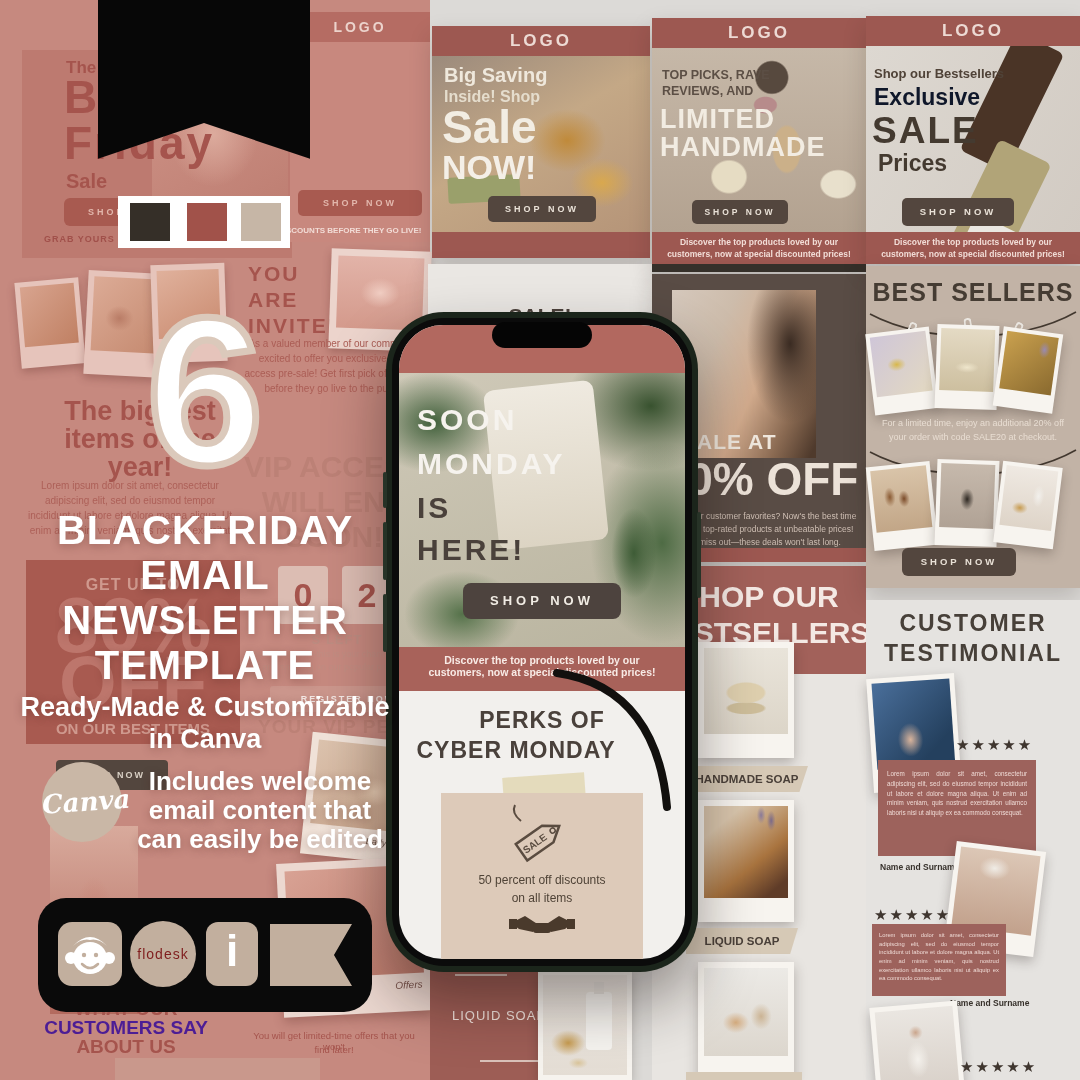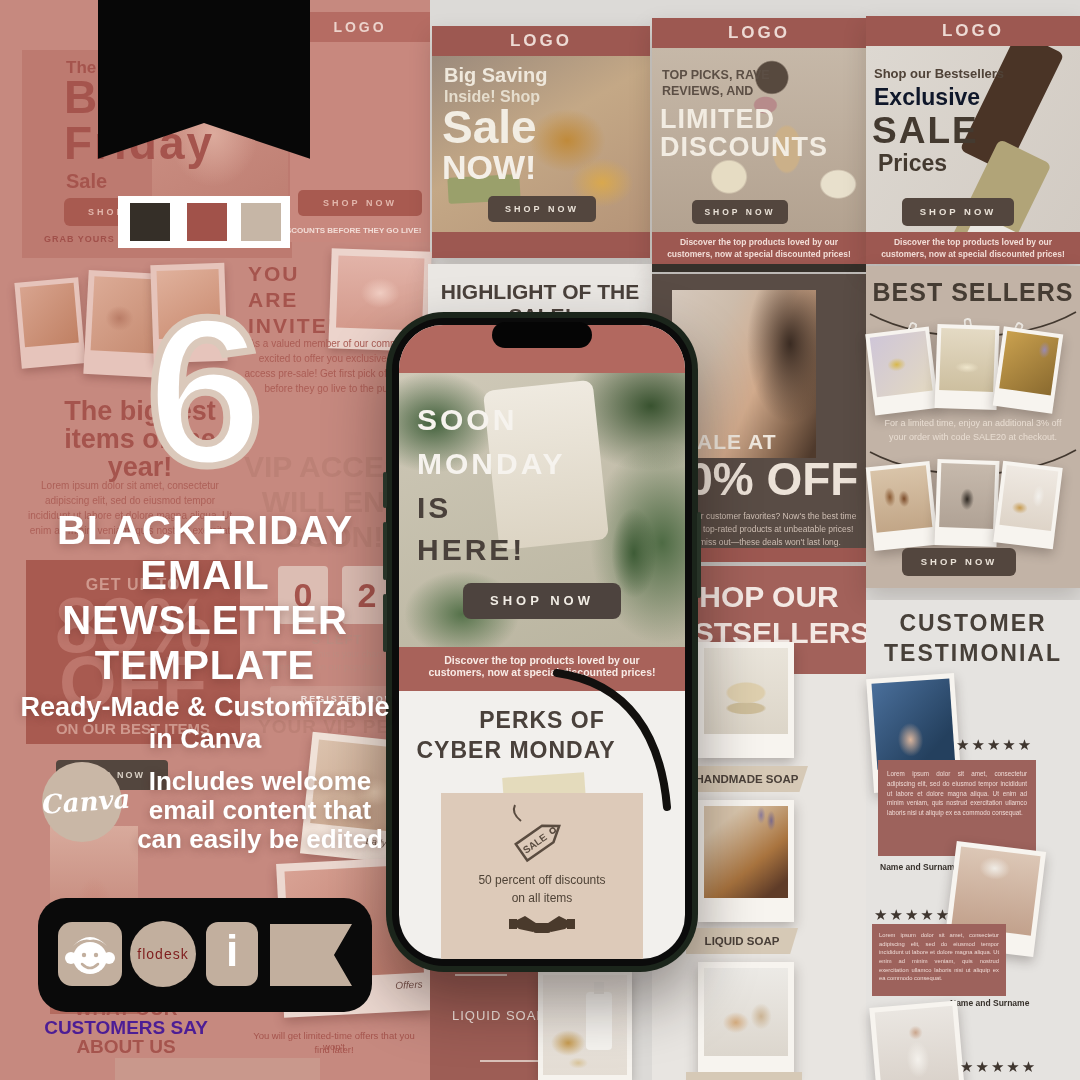--- a/index.html
+++ b/index.html
@@ -105,42 +105,41 @@
     <div class="a" style="left:16px;top:150px;width:72px;height:26px;background:#9aa06b;border-radius:3px;transform:rotate(-3deg)"></div>
     <div class="a b" style="left:12px;top:38px;font-size:20px;color:#efe8dc">Big Saving</div>
     <div class="a b" style="left:12px;top:62px;font-size:16px;color:#e5ddcd">Inside! Shop</div>
     <div class="a b" style="left:10px;top:78px;font-size:46px;line-height:1;color:#f2ede3">Sale</div>
     <div class="a b" style="left:10px;top:124px;font-size:34px;line-height:1;color:#f4efe7">NOW!</div>
     <div class="a btn" style="left:56px;top:170px;width:108px;height:26px;line-height:26px;font-size:9px">SHOP NOW</div>
     <div class="a" style="left:0;top:206px;width:218px;height:26px;background:#9d5851"></div>
   </div>
 
   <div class="a sh" style="left:428px;top:264px;width:224px;height:560px;background:#eae7e3">
-    <div class="a b c" style="left:0;top:16px;width:224px;font-size:21px;color:#4a413b">HIGHLIGHT OF THE</div>
     <div class="a b c" style="left:0;top:40px;width:224px;font-size:21px;color:#4a413b">SALE!</div>
   </div>
 
   <div class="a" style="left:430px;top:956px;width:202px;height:124px;background:#9d5d55">
     <div class="a" style="left:25px;top:18px;width:52px;height:2px;background:#d9c1b9"></div>
     <div class="a" style="left:22px;top:52px;font-size:13px;letter-spacing:1px;color:#f2e4df">LIQUID SOAP</div>
     <div class="a" style="left:50px;top:104px;width:58px;height:2px;background:#d9c1b9"></div>
   </div>
   <div class="a" style="left:538px;top:970px;width:94px;height:110px;background:#f6f3ee;box-shadow:0 4px 10px rgba(40,30,25,.25)">
     <div class="a" style="left:5px;top:5px;width:84px;height:100px;background:radial-gradient(24px 18px at 30% 68%,#c79b4f,transparent 72%),radial-gradient(14px 8px at 42% 88%,#d9c49a,transparent 70%),linear-gradient(#efeae4,#e4ddd4)"></div>
     <div class="a" style="left:48px;top:22px;width:26px;height:58px;background:#f6f4f0;border-radius:4px"></div>
     <div class="a" style="left:56px;top:12px;width:10px;height:12px;background:#e8e4de"></div>
   </div>
 
   <div class="a sh" style="left:652px;top:18px;width:214px;height:254px;background:#bcae9d">
     <div class="a lbar" style="left:0;top:0;width:214px;height:30px;line-height:30px">LOGO</div>
     <div class="a" style="left:0;top:30px;width:214px;height:184px;background:radial-gradient(26px 26px at 56% 16%,#57493e 60%,transparent 66%),radial-gradient(18px 13px at 53% 31%,#b78b8b 60%,transparent 68%),radial-gradient(30px 28px at 36% 70%,#e6dcc3 55%,transparent 62%),radial-gradient(24px 40px at 63% 55%,#cbb089 55%,transparent 62%),radial-gradient(30px 24px at 87% 74%,#e8e0cc 55%,transparent 62%),linear-gradient(#c6b8a8,#b3a290)"></div>
     <div class="a b" style="left:10px;top:50px;font-size:12.5px;color:#5c4f45">TOP PICKS, RAVE</div>
     <div class="a b" style="left:10px;top:66px;font-size:12.5px;color:#5c4f45">REVIEWS, AND</div>
     <div class="a b" style="left:8px;top:86px;font-size:27px;letter-spacing:1px;color:#f2ece2">LIMITED</div>
-    <div class="a b" style="left:8px;top:114px;font-size:27px;letter-spacing:1px;color:#f2ece2">DISCOUNTS</div>
+    <div class="a b" style="left:8px;top:114px;font-size:27px;letter-spacing:1px;color:#f2ece2">HANDMADE</div>
     <div class="a btn" style="left:40px;top:182px;width:96px;height:24px;line-height:24px;font-size:8.5px">SHOP NOW</div>
     <div class="a" style="left:0;top:214px;width:214px;height:32px;background:#9d5851">
       <div class="ftr" style="padding-top:4px">Discover the top products loved by our</div>
       <div class="ftr">customers, now at special discounted prices!</div>
     </div>
     <div class="a" style="left:0;top:246px;width:214px;height:8px;background:#37312b"></div>
   </div>
 
   <div class="a sh" style="left:652px;top:274px;width:214px;height:288px;background:#594c45">
     <div class="a" style="left:20px;top:16px;width:144px;height:168px;background:radial-gradient(60px 110px at 82% 32%,#3a2b22,transparent 72%),linear-gradient(115deg,#d6c9bd 0%,#cdbcab 30%,#d2ab8d 58%,#8a6a52 80%,#4f3a2c 97%)"></div>
@@ -196,21 +195,21 @@
     <span class="a" style="left:148px;top:56px;width:8px;height:14px;border:2px solid #ece8e2;border-bottom:none;border-radius:4px;transform:rotate(25deg)"></span>
     <div class="a pol" style="left:4px;top:64px;width:64px;height:82px;transform:rotate(-7deg)">
       <div class="a" style="left:4px;top:4px;width:56px;height:60px;background:radial-gradient(14px 10px at 42% 50%,#d8b84a,transparent 66%),linear-gradient(135deg,#cfc6d8,#e3d9c2)"></div>
     </div>
     <div class="a pol" style="left:70px;top:59px;width:62px;height:84px;transform:rotate(2deg)">
       <div class="a" style="left:4px;top:4px;width:54px;height:62px;background:radial-gradient(18px 8px at 50% 62%,#efe6cc,transparent 66%),linear-gradient(#e4dac4,#cdbf9f)"></div>
     </div>
     <div class="a pol" style="left:132px;top:64px;width:60px;height:80px;transform:rotate(8deg)">
       <div class="a" style="left:4px;top:4px;width:52px;height:58px;background:radial-gradient(8px 12px at 76% 24%,#9a8ab0,transparent 70%),linear-gradient(135deg,#caa14f,#8a6a2f)"></div>
     </div>
-    <div class="a c" style="left:10px;top:152px;width:194px;font-size:9px;color:#e8ddd2">For a limited time, enjoy an additional 3% off</div>
+    <div class="a c" style="left:10px;top:152px;width:194px;font-size:9px;color:#e8ddd2">For a limited time, enjoy an additional 20% off</div>
     <div class="a c" style="left:10px;top:166px;width:194px;font-size:9px;color:#e8ddd2">your order with code SALE20 at checkout.</div>
     <svg class="a" style="left:0;top:180px" width="214" height="34" viewBox="0 0 214 34">
         <path d="M4 6 C 60 36, 154 36, 210 4" stroke="#42382f" stroke-width="1.6" fill="none"></path>
       </svg>
     <div class="a pol" style="left:4px;top:198px;width:64px;height:84px;transform:rotate(-6deg)">
       <div class="a" style="left:4px;top:4px;width:56px;height:62px;background:radial-gradient(8px 14px at 30% 45%,#8a5a32,transparent 70%),radial-gradient(8px 12px at 55% 50%,#7a4a28,transparent 70%),linear-gradient(#d9c4a9,#c2a687)"></div>
     </div>
     <div class="a pol" style="left:70px;top:194px;width:62px;height:86px;transform:rotate(2deg)">
       <div class="a" style="left:4px;top:4px;width:54px;height:64px;background:radial-gradient(10px 16px at 50% 55%,#2e2822,transparent 68%),linear-gradient(#c6b9ac,#b0a295)"></div>
     </div>

